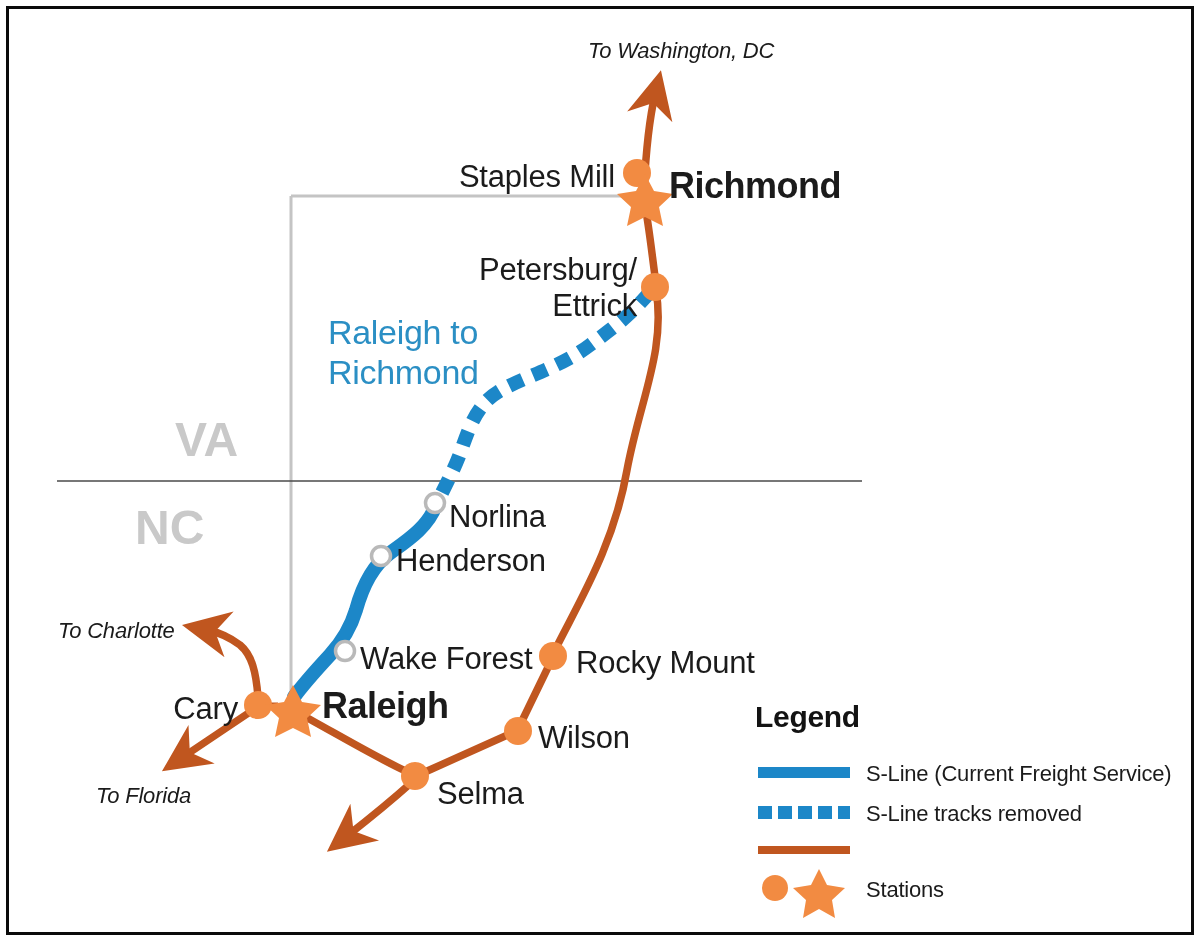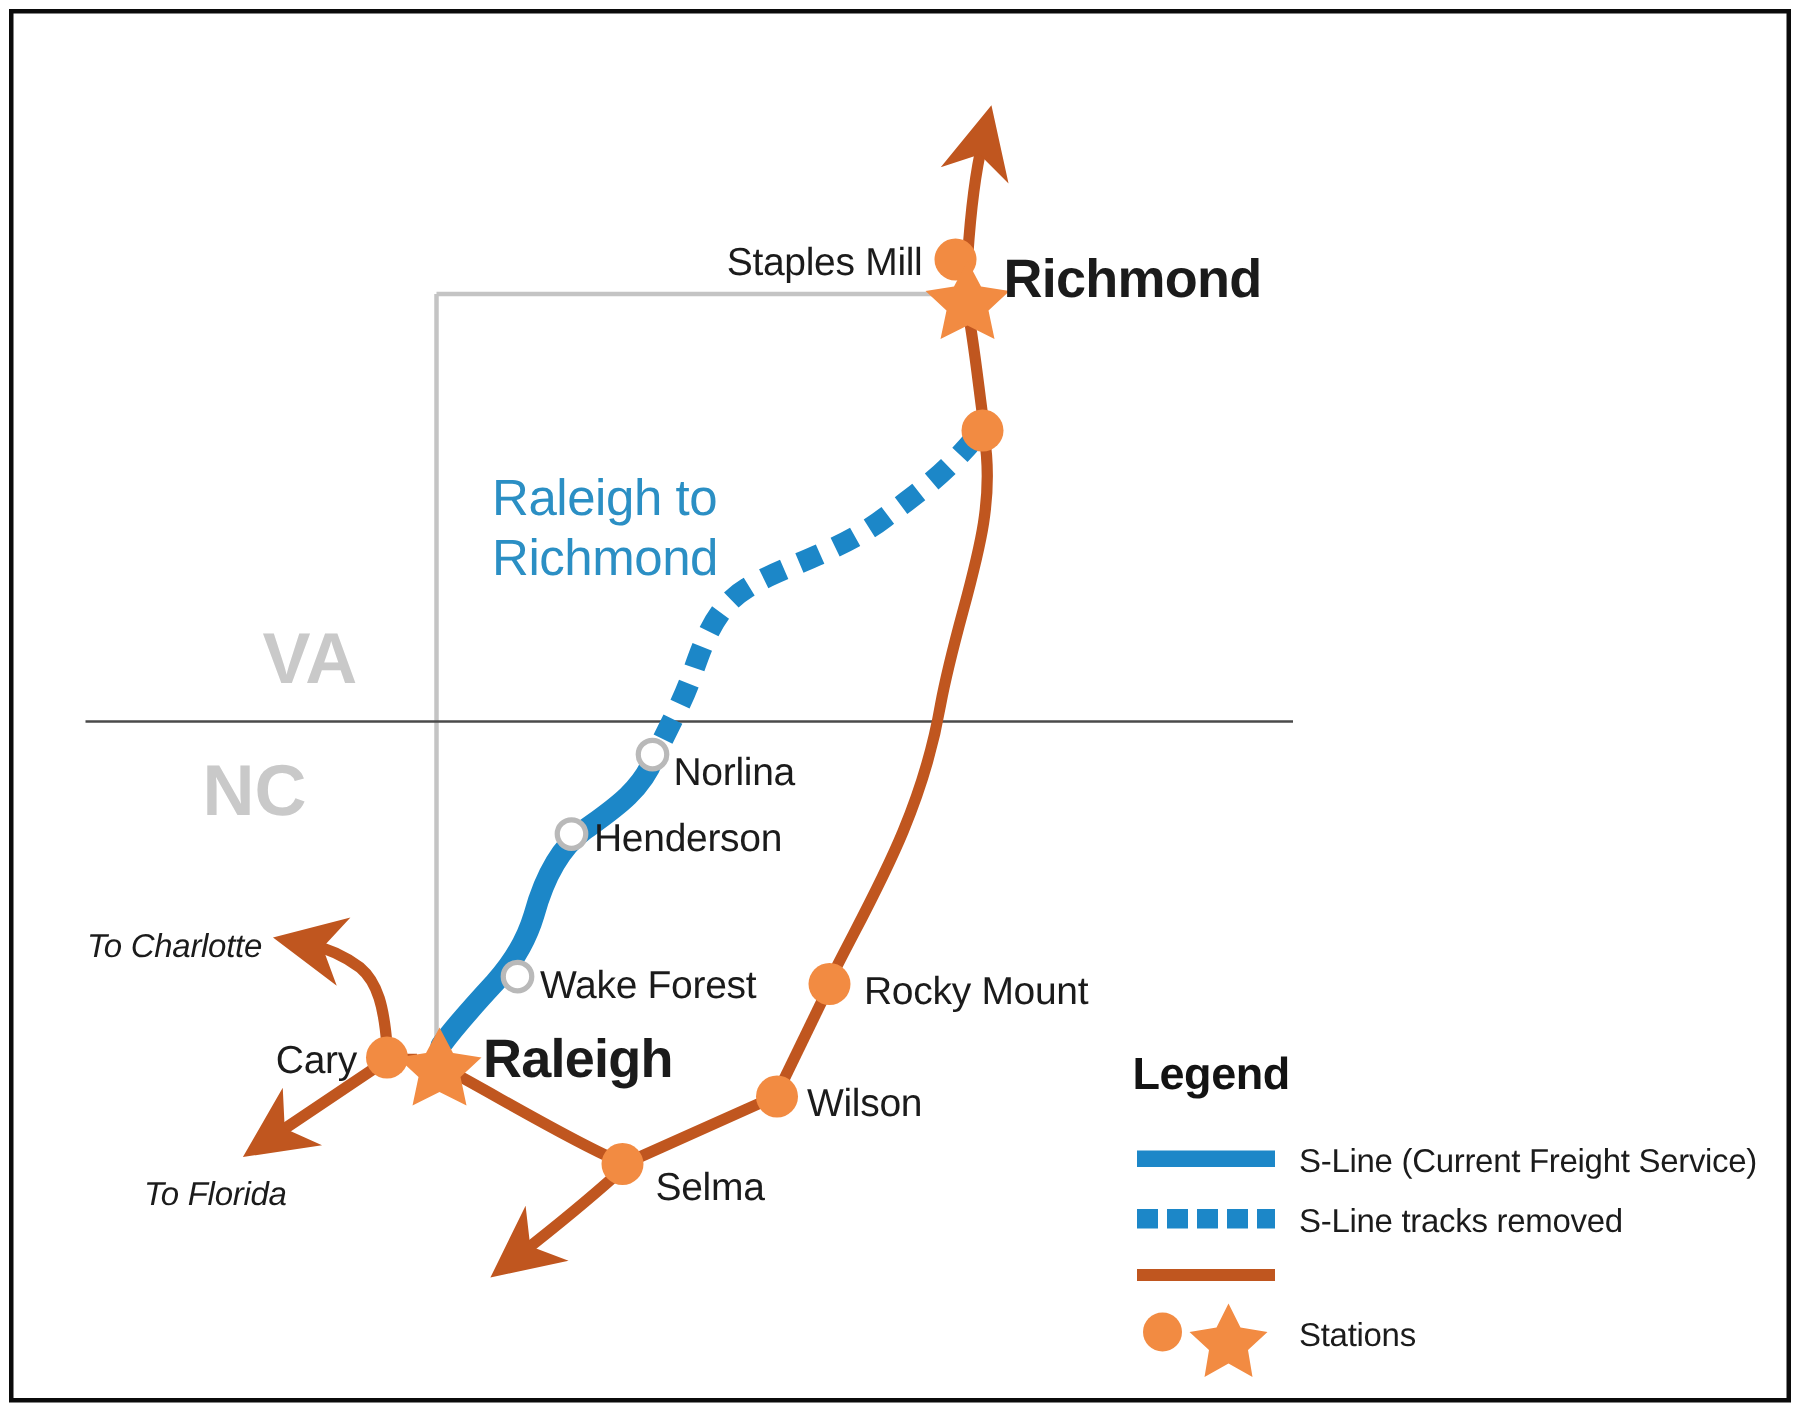--- a/index.html
+++ b/index.html
@@ -33,21 +33,21 @@
     width: 1200px;
     height: 941px;
   }
   .lbl {
     position: absolute;
     white-space: pre;
     color: #1b1b1b;
     font-family: "Liberation Sans", sans-serif;
   }
   .lbl-station {
-    font-size: 26px;
+    font-size: 31px;
     letter-spacing: -0.2px;
   }
   .lbl-city-major {
     font-size: 36px;
     font-weight: bold;
     letter-spacing: -0.5px;
   }
   .lbl-dest {
     font-size: 22px;
     font-style: italic;
@@ -163,25 +163,28 @@
         <rect x="798" y="806" width="14" height="13" fill="#1c87c8"></rect>
         <rect x="818" y="806" width="14" height="13" fill="#1c87c8"></rect>
         <rect x="838" y="806" width="12" height="13" fill="#1c87c8"></rect>
       </g>
       <rect x="758" y="846" width="92" height="8" fill="#c0561f"></rect>
       <circle cx="775" cy="888" r="13" fill="#f28b42"></circle>
       <polygon fill="#f28b42" points="819,869 827,885 845,888 832,900 835,918 819,909 803,918 806,900 793,888 811,885"></polygon>
     </g>
   </svg>
 
+  <div class="lbl lbl-dest" style="left:588px; top:38px;">To Washington, DC</div>
 
   <div class="lbl lbl-station ta-right" style="left:340px; top:159px; width:275px;">Staples Mill</div>
 
   <div class="lbl lbl-city-major" style="left:669px; top:165px;">Richmond</div>
 
+  <div class="lbl lbl-station ta-right" style="left:360px; top:252px; width:277px;">Petersburg/
+Ettrick</div>
 
   <div class="lbl lbl-corridor" style="left:328px; top:293px;">Raleigh to
 Richmond</div>
 
   <div class="lbl lbl-state" style="left:175px; top:412px;">VA</div>
 
   <div class="lbl lbl-state" style="left:135px; top:500px;">NC</div>
 
   <div class="lbl lbl-station" style="left:449px; top:499px;">Norlina</div>
 

